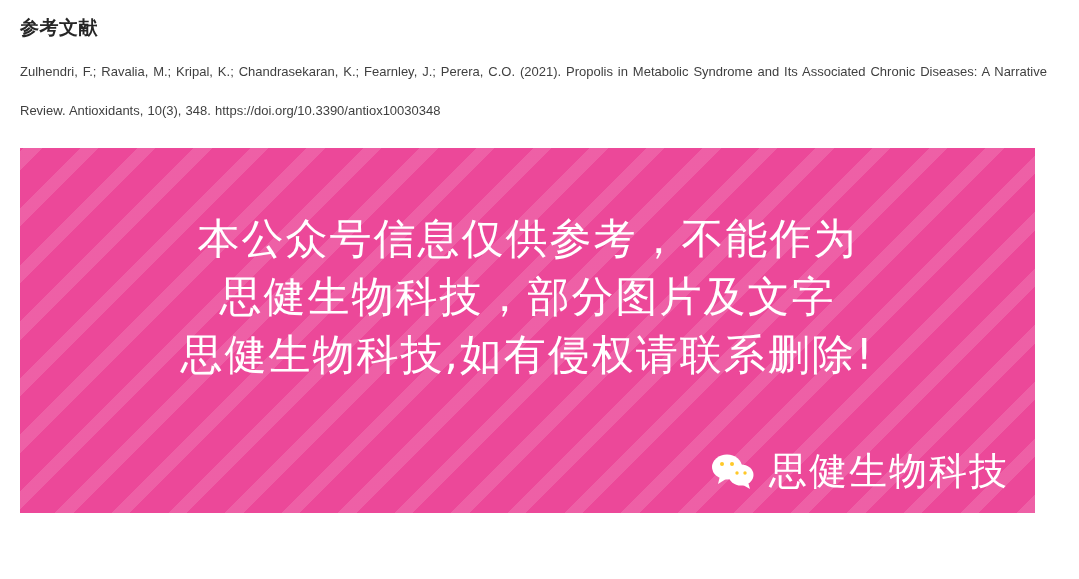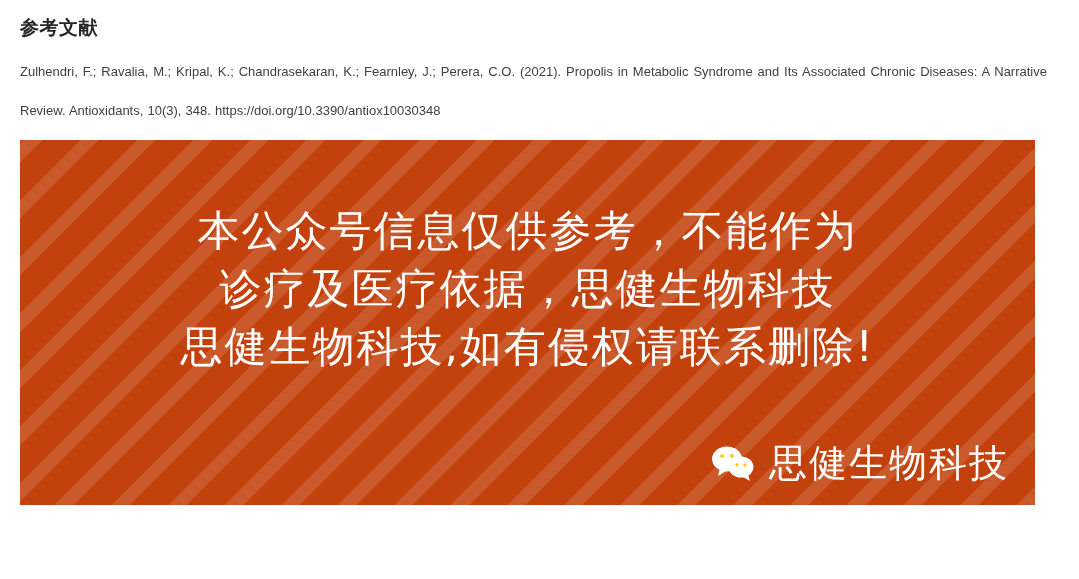--- a/index.html
+++ b/index.html
@@ -36,24 +36,24 @@
     text-align: justify;
     text-justify: inter-word;
     margin: 0;
     word-spacing: 0.5px;
   }
   .reference-text .doi {
     color: #3f3f3f;
   }
   .banner {
     position: relative;
-    margin-top: 10px;
+    margin-top: 18px;
     width: 1015px;
     height: 365px;
-    background-color: #c2410c;
+    background-color: #ec4899;
     overflow: hidden;
   }
   .banner-stripes {
     position: absolute;
     inset: 0;
     background-image: repeating-linear-gradient(
       -45deg,
       rgba(255,255,255,0.13) 0px,
       rgba(255,255,255,0.13) 13px,
       rgba(255,255,255,0) 13px,
@@ -111,21 +111,21 @@
   <p class="reference-text">
     <span>Zulhendri, F.; Ravalia, M.; Kripal, K.; Chandrasekaran, K.; Fearnley, J.; Perera, C.O. (2021). Propolis in Metabolic Syndrome and Its Associated Chronic Diseases: A Narrative Review. Antioxidants, 10(3), 348.</span>
     <span class="doi">https://doi.org/10.3390/antiox10030348</span>
   </p>
 
   <div class="banner">
     <div class="banner-stripes"></div>
 
     <div class="banner-lines">
       <span class="banner-line">本公众号信息仅供参考，不能作为</span>
-      <span class="banner-line">诊疗及医疗依据，思健生物科技</span>
+      <span class="banner-line">思健生物科技，部分图片及文字</span>
       <span class="banner-line">思健生物科技,如有侵权请联系删除!</span>
     </div>
 
     <div class="banner-brand">
       <span class="wechat-icon">
         <svg width="44" height="36" viewBox="0 0 44 36" xmlns="http://www.w3.org/2000/svg">
           <ellipse cx="16" cy="14" rx="15" ry="12.5" fill="#ffffff"></ellipse>
           <polygon points="9,23 7,31 15,26" fill="#ffffff"></polygon>
           <circle cx="11" cy="11" r="2" fill="#ffc928"></circle>
           <circle cx="21" cy="11" r="2" fill="#ffc928"></circle>

